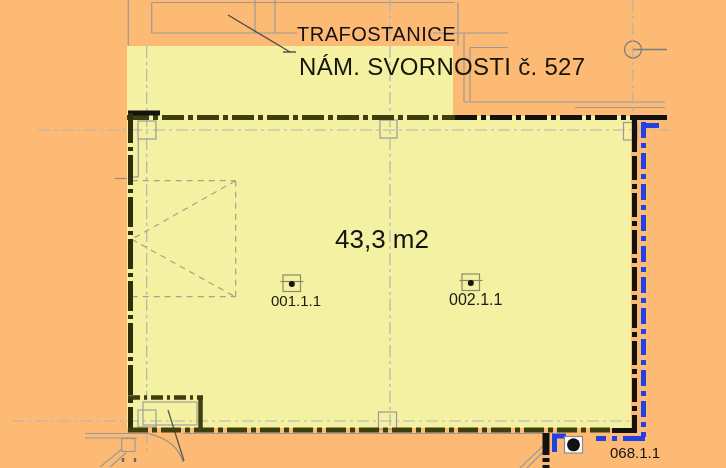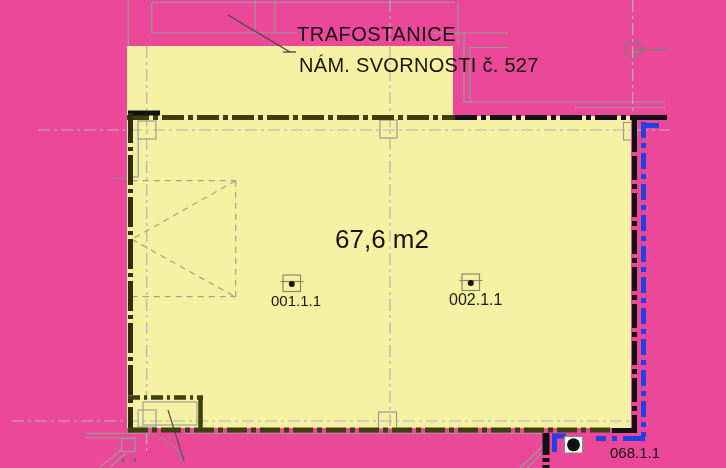--- a/index.html
+++ b/index.html
@@ -1,23 +1,23 @@
 <!DOCTYPE html>
 <html><head>
 <meta charset="utf-8">
 <style>
   html,body{margin:0;padding:0;background:#fff;}
   .canvas{
-    position:relative;width:726px;height:468px;background:#ec4899;overflow:hidden;
+    position:relative;width:726px;height:468px;background:#fdba74;overflow:hidden;
     font-family:"Liberation Sans", sans-serif;
   }
   .canvas svg{position:absolute;left:0;top:0;}
   .lbl{position:absolute;white-space:nowrap;color:#141408;line-height:1;}
   .lbl-title{left:297px;top:24px;font-size:20px;letter-spacing:.5px;color:#121212;}
-  .lbl-sub{left:299px;top:55px;font-size:20px;letter-spacing:.3px;color:#161608;}
+  .lbl-sub{left:299px;top:55px;font-size:24px;letter-spacing:.3px;color:#161608;}
   .lbl-area{left:335px;top:226px;font-size:26px;color:#121212;}
   .lbl-dev1{left:271px;top:293px;font-size:15px;color:#1a1a10;}
   .lbl-dev2{left:449px;top:292px;font-size:16px;color:#1a1a10;}
   .lbl-adj{left:586px;top:445px;font-size:15px;color:#121212;margin-left:24px;}
 </style>
 </head>
 <body>
 
 <div class="canvas">
 
@@ -143,17 +143,17 @@
     </g>
 
     <g>
       <rect x="564.5" y="436.5" width="18" height="16.5" stroke="#8a8a8a" stroke-width="1.2" fill="#ffffff"></rect>
       <circle cx="573.5" cy="444.8" r="6.5" fill="#121212"></circle>
     </g>
   </svg>
 
   <div class="lbl lbl-title">TRAFOSTANICE</div>
   <div class="lbl lbl-sub">NÁM. SVORNOSTI č. 527</div>
-  <div class="lbl lbl-area">67,6 m2</div>
+  <div class="lbl lbl-area">43,3 m2</div>
   <div class="lbl lbl-dev1">001.1.1</div>
   <div class="lbl lbl-dev2">002.1.1</div>
   <div class="lbl lbl-adj">068.1.1</div>
 </div>
 
 </body></html>

